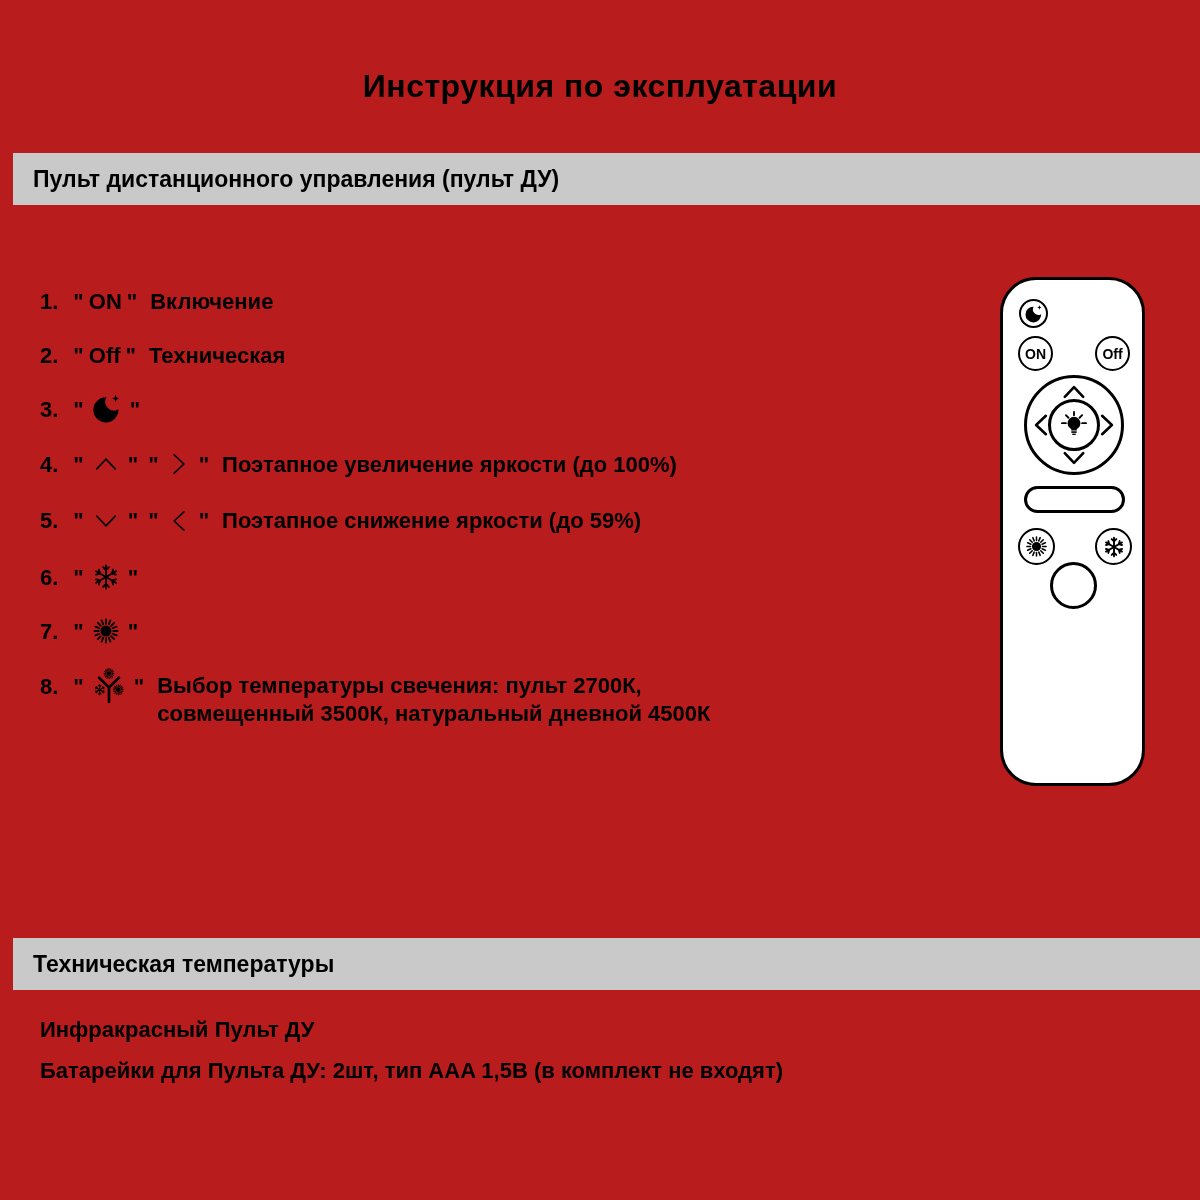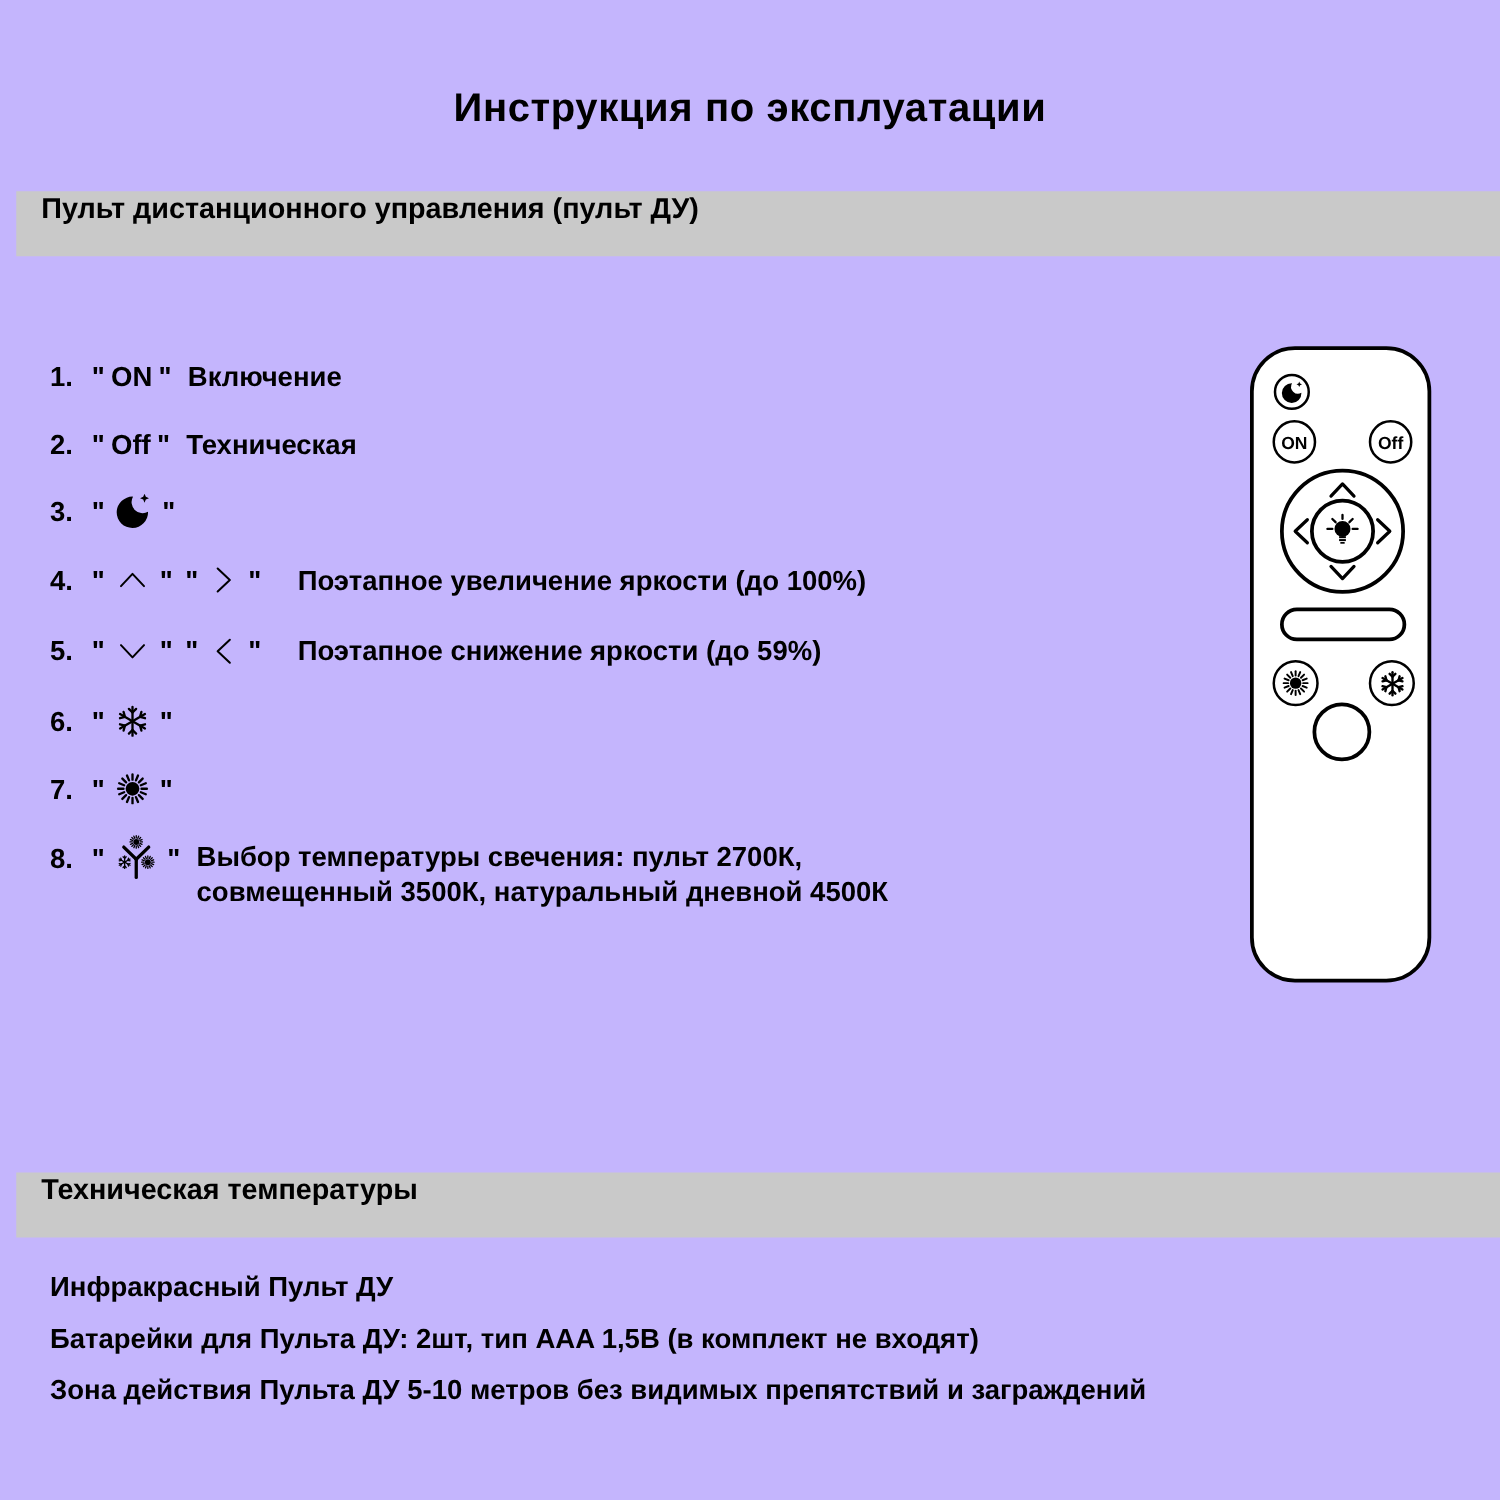--- a/index.html
+++ b/index.html
@@ -1,35 +1,35 @@
 <!DOCTYPE html>
 <html><head>
 <meta charset="utf-8">
 <style>
   html,body{margin:0;padding:0;background:#fff;}
-  .page{position:relative;width:1200px;height:1200px;background:#c4b5fd;overflow:hidden;
+  .page{position:relative;width:1200px;height:1200px;background:#b91c1c;overflow:hidden;
         font-family:"Liberation Sans","DejaVu Sans",sans-serif;font-weight:bold;color:#000;}
 
   .page-title{position:absolute;top:68px;left:0;width:100%;text-align:center;
               font-size:32px;margin:0;letter-spacing:.5px;}
 
   .bar{position:absolute;left:13px;right:0;height:52px;background:#c9c9c9;
-       display:flex;align-items:flex-start;padding-left:20px;box-sizing:border-box;font-size:23px;}
+       display:flex;align-items:center;padding-left:20px;box-sizing:border-box;font-size:23px;}
   .bar-remote{top:153px;}
   .bar-tech{top:938px;}
 
   
   .ilist{position:absolute;left:40px;top:288px;margin:0;padding:0;list-style:none;
          font-size:22px;width:930px;}
   .ilist li{display:flex;align-items:flex-start;margin-bottom:26px;line-height:28px;}
   .lead{flex:none;white-space:nowrap;line-height:28px;}
   .num{margin-right:10px;}
   .q{margin:0 5px;}
   .desc{margin-left:8px;line-height:28px;}
-  .desc-gap{margin-left:24px;}
+  .desc-gap{margin-left:8px;}
   .ilist .icon{display:inline-block;vertical-align:middle;margin:-4px 2px 0 2px;}
 
   
   svg.icon{stroke:#000;fill:none;stroke-linecap:round;stroke-linejoin:round;}
   .sw-thin{stroke-width:1.5;}
   .sw-mid{stroke-width:1.9;}
   .sw-thick{stroke-width:2.4;}
 
   
   .remote{position:absolute;left:1000px;top:277px;width:145px;height:509px;
@@ -245,16 +245,15 @@
     <div class="rbtn r-plain"></div>
   </div>
 
   <div class="bar bar-tech">
     <span>Техническая температуры</span>
   </div>
 
   <div class="tech">
     <p>Инфракрасный Пульт ДУ</p>
     <p>Батарейки для Пульта ДУ: 2шт, тип AAA 1,5В (в комплект не входят)</p>
-    <p>Зона действия Пульта ДУ 5-10 метров без видимых препятствий и заграждений</p>
   </div>
 
 </div>
 
 </body></html>

